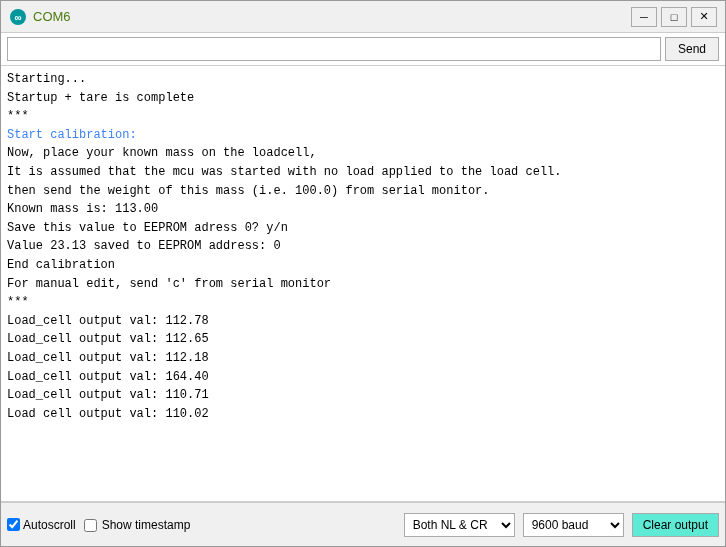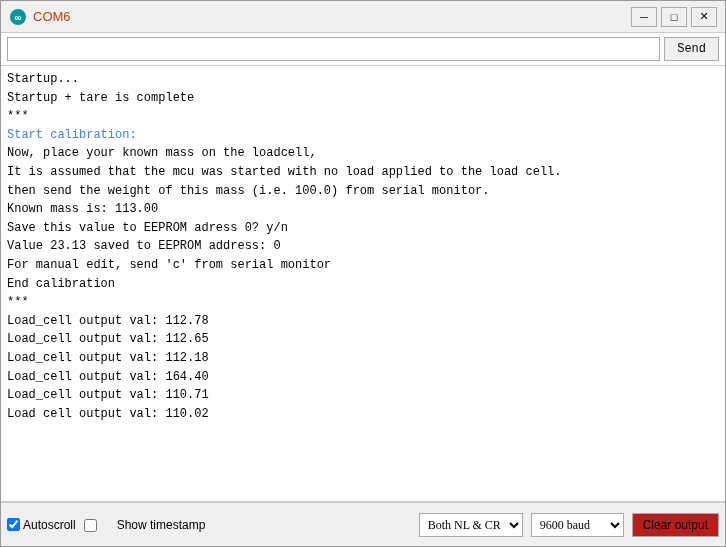--- a/index.html
+++ b/index.html
@@ -44,21 +44,21 @@
       width: 18px;
       height: 18px;
       margin-right: 6px;
       flex-shrink: 0;
     }
 
     .title-bar-title {
       flex: 1;
       font-family: Arial, sans-serif;
       font-size: 13px;
-      color: #c2410c;
+      color: #4d7c0f;
     }
 
     .title-bar-buttons {
       display: flex;
       gap: 4px;
     }
 
     .title-btn {
       width: 26px;
       height: 20px;
@@ -93,21 +93,21 @@
       font-size: 12px;
       outline: none;
     }
 
     .send-btn {
       height: 24px;
       padding: 0 12px;
       background: #f0f0f0;
       border: 1px solid #aaa;
       cursor: pointer;
-      font-family: Liberation Mono, monospace;
+      font-family: Liberation Sans, sans-serif;
       font-size: 12px;
       color: #000;
     }
 
     
     .output-area {
       flex: 1;
       overflow-y: scroll;
       overflow-x: hidden;
       background: #ffffff;
@@ -165,51 +165,51 @@
     }
 
     .autoscroll-label input[type="checkbox"] {
       margin: 0;
       cursor: pointer;
     }
 
     .timestamp-label {
       display: flex;
       align-items: flex-end;
-      gap: 20px;
+      gap: 5px;
       font-family: Arial, sans-serif;
       font-size: 12px;
       color: #000;
       cursor: pointer;
     }
 
     .timestamp-label input[type="checkbox"] {
       margin: 0;
       cursor: pointer;
     }
 
     .spacer {
       flex: 1;
     }
 
     .dropdown-select {
       height: 24px;
       padding: 0 4px;
       border: 1px solid #aaa;
       background: #ffffff;
-      font-family: Liberation Serif, serif;
+      font-family: Liberation Sans, sans-serif;
       font-size: 12px;
       cursor: pointer;
       color: #000;
     }
 
     .clear-output-btn {
       height: 24px;
       padding: 0 10px;
-      background: #b91c1c;
+      background: #5eead4;
       border: 1px solid #aaa;
       cursor: pointer;
       font-family: Arial, sans-serif;
       font-size: 12px;
       color: #000;
     }
   </style>
 </head>
 <body>
 
@@ -228,32 +228,32 @@
       <button class="title-btn close">✕</button>
     </div>
   </div>
 
   <div class="input-area">
     <input class="serial-input" type="text" value="" placeholder="" style="">
     <button class="send-btn">Send</button>
   </div>
 
   <div class="output-area" id="output-area">
-  <span class="output-line">Startup...</span>
+  <span class="output-line">Starting...</span>
       <span class="output-line">Startup + tare is complete</span>
       <span class="output-line">***</span>
       <span class="output-line blue">Start calibration:</span>
       <span class="output-line">Now, place your known mass on the loadcell,</span>
       <span class="output-line">It is assumed that the mcu was started with no load applied to the load cell.</span>
       <span class="output-line">then send the weight of this mass (i.e. 100.0) from serial monitor.</span>
       <span class="output-line">Known mass is: 113.00</span>
       <span class="output-line">Save this value to EEPROM adress 0? y/n</span>
       <span class="output-line">Value 23.13 saved to EEPROM address: 0</span>
+      <span class="output-line">End calibration</span>
       <span class="output-line">For manual edit, send 'c' from serial monitor</span>
-      <span class="output-line">End calibration</span>
       <span class="output-line">***</span>
       <span class="output-line">Load_cell output val: 112.78</span>
       <span class="output-line">Load_cell output val: 112.65</span>
       <span class="output-line">Load_cell output val: 112.18</span>
       <span class="output-line">Load_cell output val: 164.40</span>
       <span class="output-line">Load_cell output val: 110.71</span>
       <span class="output-line">Load cell output val: 110.02</span>
     </div>
 
   <div class="status-bar">

